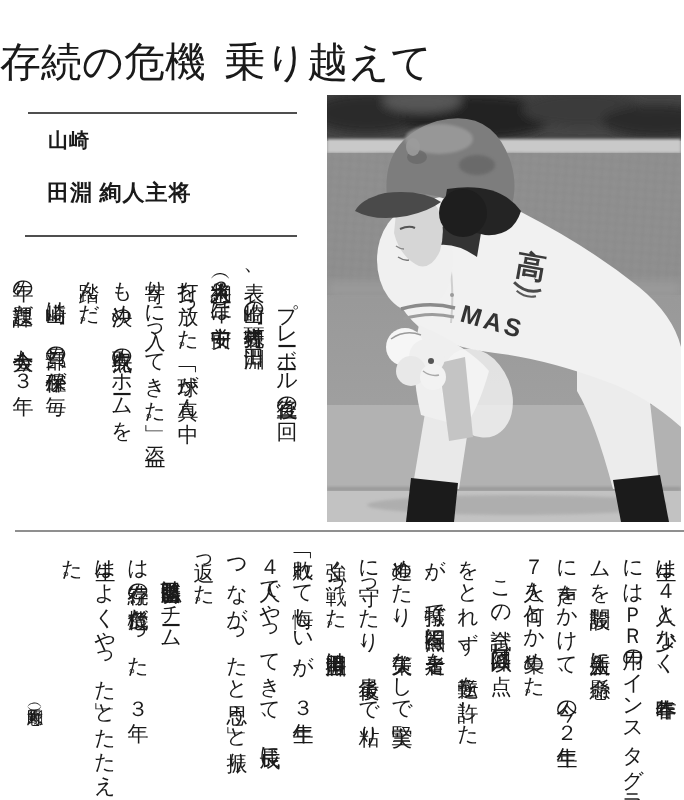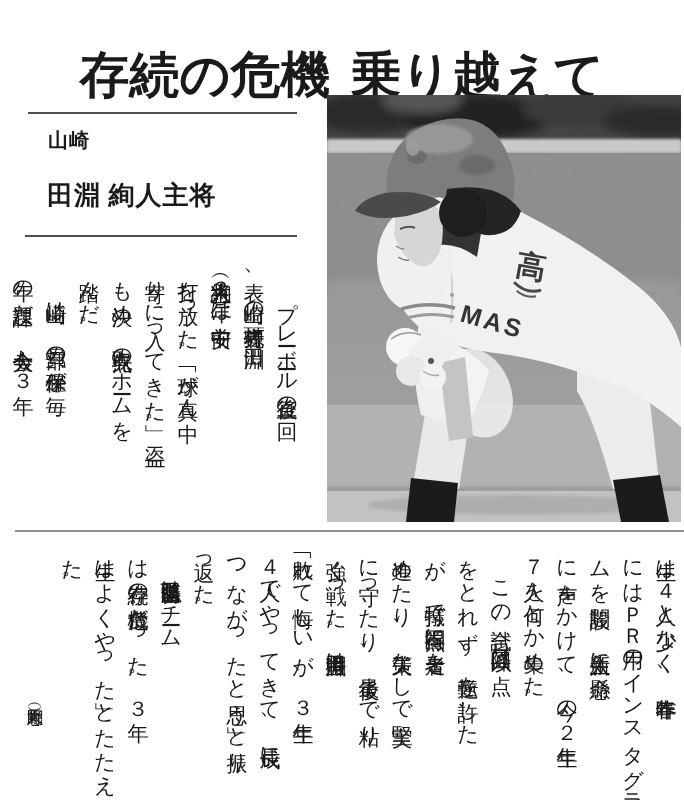--- a/index.html
+++ b/index.html
@@ -6,33 +6,33 @@
     --ink:#1a1a1a; --rule:#4f4f4f; --divider:#8f8f8f; --paper:#ffffff;
   }
   html,body{margin:0;padding:0;background:#e8e8e8;}
   .page{
     position:relative; width:684px; height:800px; background:var(--paper);
     font-family:"Liberation Serif","DejaVu Serif",serif; color:var(--ink);
     overflow:hidden; margin:0 auto;
   }
   
   .headline{
-    position:absolute; top:8px; left:0; width:100%; text-align:center;
-    font-size:50px; font-weight:700; letter-spacing:0; word-spacing:8px;
+    position:absolute; top:8px; left:0; width:100%; text-align:left;
+    font-size:41px; font-weight:400; letter-spacing:0; word-spacing:8px;
     white-space:nowrap;
   }
   
   .rule-top{position:absolute; left:28px; top:112px; width:269px; height:2px; background:var(--rule);}
   .rule-bottom{position:absolute; left:25px; top:235px; width:272px; height:2px; background:var(--rule);}
   .team-name{
     position:absolute; left:48px; top:127px; font-size:20px; font-weight:700;
     font-family:"Liberation Sans","DejaVu Sans",sans-serif; letter-spacing:1px;
   }
   .captain-name{
-    position:absolute; left:47px; top:178px; font-size:26px; font-weight:700; letter-spacing:1px;
+    position:absolute; left:47px; top:178px; font-size:22px; font-weight:700; letter-spacing:1px;
     white-space:nowrap;
   }
   
   .photo{position:absolute; left:327px; top:95px; width:354px; height:427px; line-height:0;}
   
   .vtext{
     position:absolute; writing-mode:vertical-rl; text-orientation:mixed;
     font-size:21px; line-height:33px; letter-spacing:0; color:var(--ink);
   }
   .vtext .vcol{white-space:pre;}

